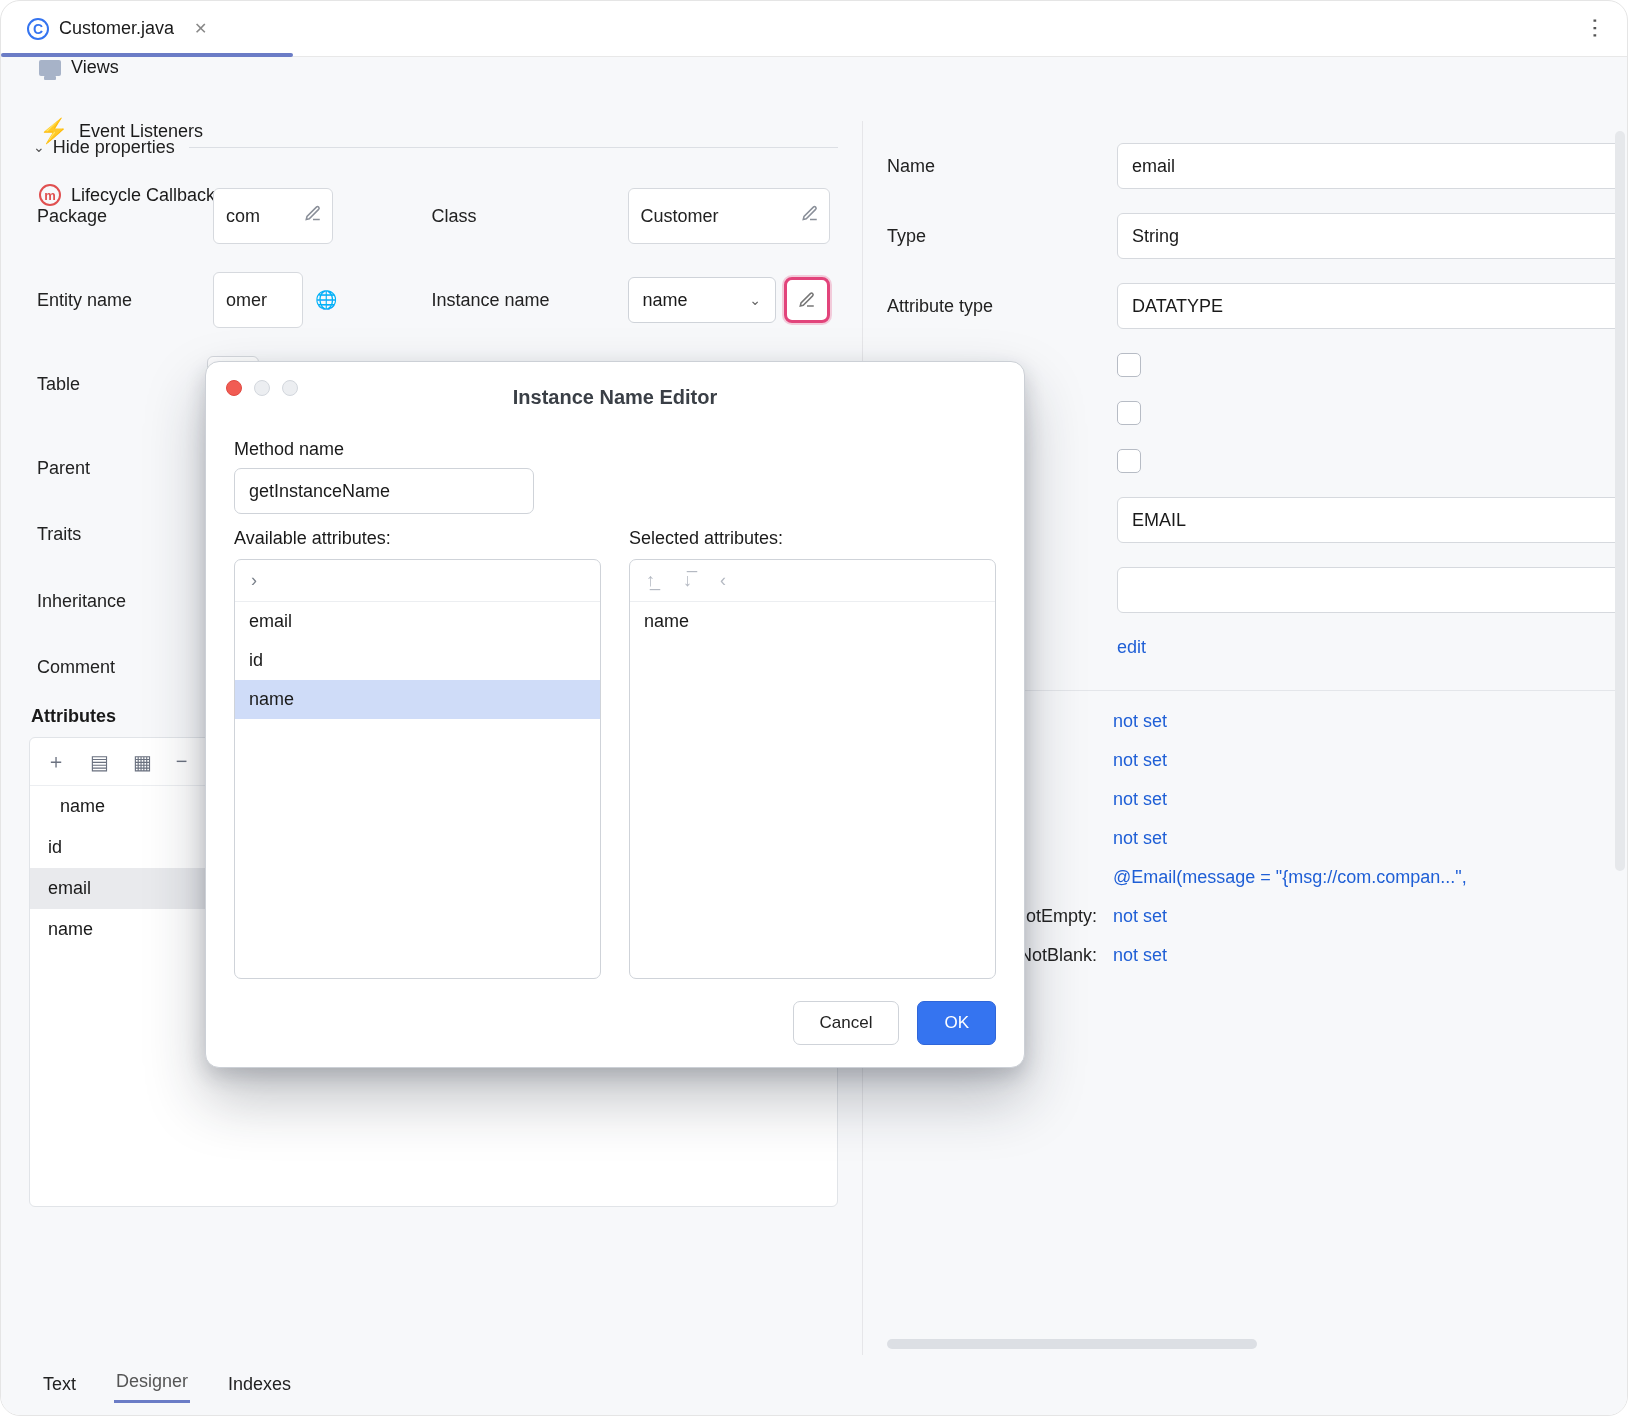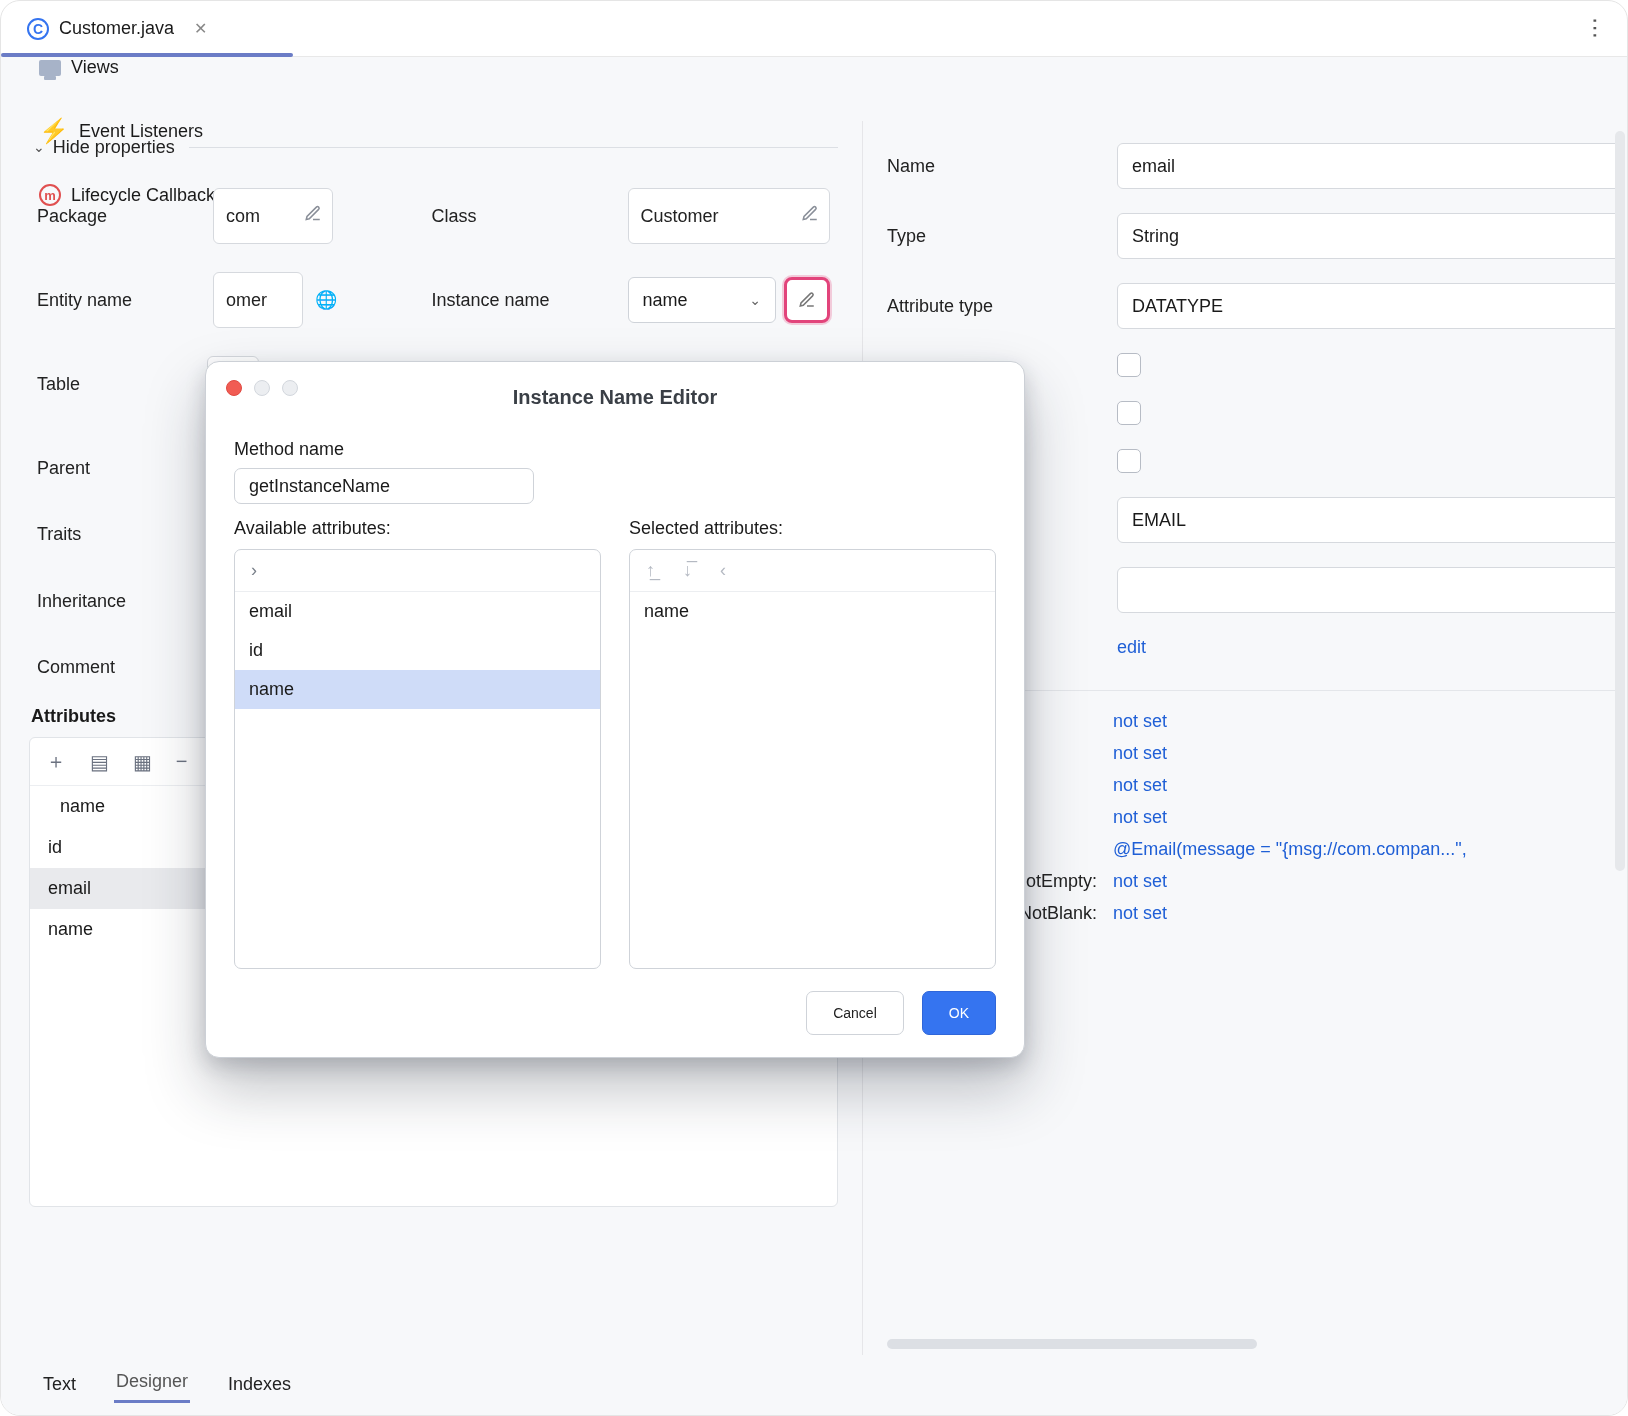--- a/index.html
+++ b/index.html
@@ -98,21 +98,21 @@
   .attr-row.indented { padding-left:30px; }
   .attr-row.selected { background:#e9eaed; }
 
   
   .rp-row { display:flex; align-items:center; gap:20px; padding:12px 0; }
   .rp-lbl { width:210px; color:#222; }
   .rp-input { flex:1; height:46px; border:1px solid #d6d9de; background:#fff; border-radius:6px; padding:0 14px; display:flex; align-items:center; }
   .chk { width:24px;height:24px;border:1px solid #b7bcc5;border-radius:5px;background:#fff; }
   .rp-link { color:#1f5fd6; cursor:pointer; }
   .rp-bottom-hr { height:1px;background:#e4e6ea;margin:20px 0; }
-  .kv-list { display:flex; flex-direction:column; gap:11px; padding-left:0; }
+  .kv-list { display:flex; flex-direction:column; gap:18px; padding-left:0; }
   .kv-row { display:flex; gap:16px; }
   .kv-key { width:210px; text-align:right; color:#222; overflow:hidden; white-space:nowrap; text-overflow:ellipsis; }
   .kv-val { color:#1f5fd6; cursor:pointer; overflow:hidden; white-space:nowrap; text-overflow:ellipsis; max-width:530px; }
   .scroll-thumb { position:absolute; right:2px; top:10px; width:10px; height:740px; background:#e6e8eb; border-radius:5px; }
   .h-scroll-thumb { position:absolute; left:24px; bottom:6px; height:10px; width:370px; background:#dcdfe4; border-radius:5px; }
 
   
   .bottom-tabs {
     height:60px; display:flex; align-items:flex-end; gap:36px; padding:0 40px 12px; background:#f7f8fa;
   }
@@ -124,31 +124,31 @@
     position:absolute; left:204px; top:360px; width:820px; background:#fff;
     border:1px solid #ccd0d6; border-radius:14px; box-shadow:0 30px 60px rgba(30,35,50,.28), 0 8px 20px rgba(30,35,50,.18);
     padding:20px 28px 22px;
   }
   .dlg-traffic { position:absolute; left:20px; top:18px; display:flex; gap:12px; }
   .tl { width:16px;height:16px;border-radius:50%; }
   .tl.red { background:#f15c53;border:1px solid #e04a42; }
   .tl.gray { background:#eceef1;border:1px solid #d3d7dd; }
   .dlg-title { text-align:center; font-weight:700; font-size:20px; color:#3a3f46; padding:4px 0 20px; }
   .dlg-section-label { padding:10px 0 8px; }
-  .dlg-input { height:36px;border:1px solid #cfd3d9;border-radius:7px;padding:0 14px;display:flex;align-items:center;width:300px; }
+  .dlg-input { height:46px;border:1px solid #cfd3d9;border-radius:7px;padding:0 14px;display:flex;align-items:center;width:300px; }
   .dlg-cols { display:flex; gap:28px; margin-top:14px; }
   .dlg-col { flex:1; display:flex; flex-direction:column; }
   .listbox { border:1px solid #cfd3d9; border-radius:7px; background:#fff; height:420px; display:flex; flex-direction:column; overflow:hidden; margin-top:10px; }
   .listbox-toolbar { display:flex; align-items:center; gap:28px; padding:10px 16px; border-bottom:1px solid #eceef1; color:#7a808a; }
   .listbox-toolbar.disabled { color:#b4b9c2; }
   .list-items { flex:1; overflow:auto; }
   .li-item { padding:9px 14px; cursor:pointer; }
   .li-item.selected { background:#cfdcf8; }
   .dlg-actions { display:flex; justify-content:flex-end; gap:18px; margin-top:22px; }
-  .btn { height:44px;border-radius:7px;padding:0 26px;display:flex;align-items:center;justify-content:center;cursor:pointer;font-size:14px; }
+  .btn { height:44px;border-radius:7px;padding:0 26px;display:flex;align-items:center;justify-content:center;cursor:pointer;font-size:17px; }
   .btn.secondary { background:#fff;color:#222;border:1px solid #cfd3d9; }
   .btn.primary { background:#3574f0;color:#fff;border:1px solid #2f66d9; }
 
   svg.pencil { width:18px;height:18px; }
 </style>
 </head>
 <body>
 
 <div class="tab-bar">
   <div class="file-tab">

